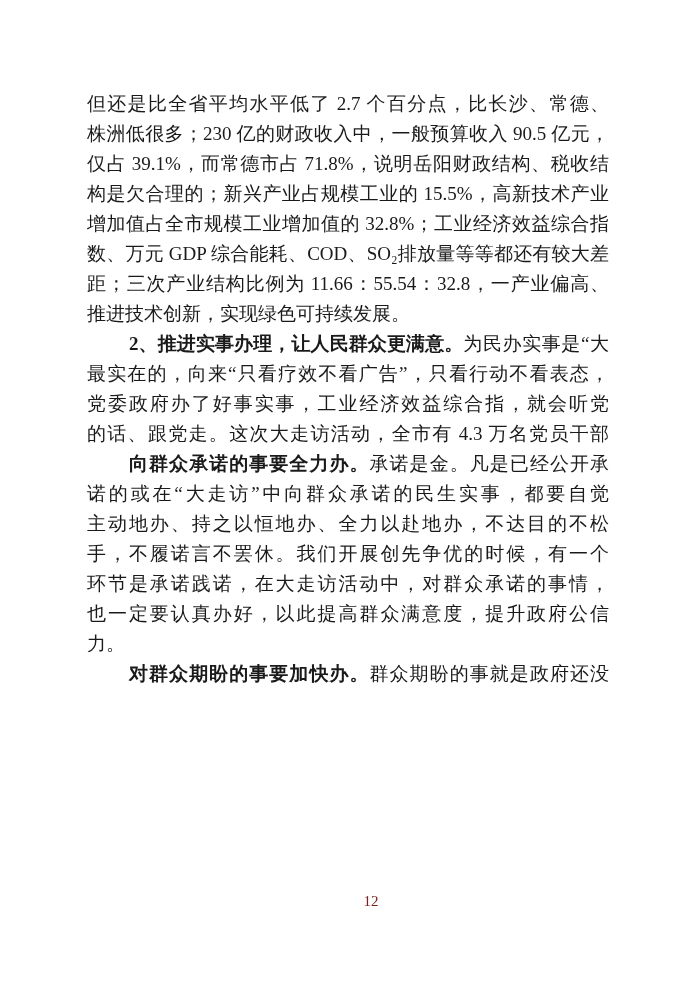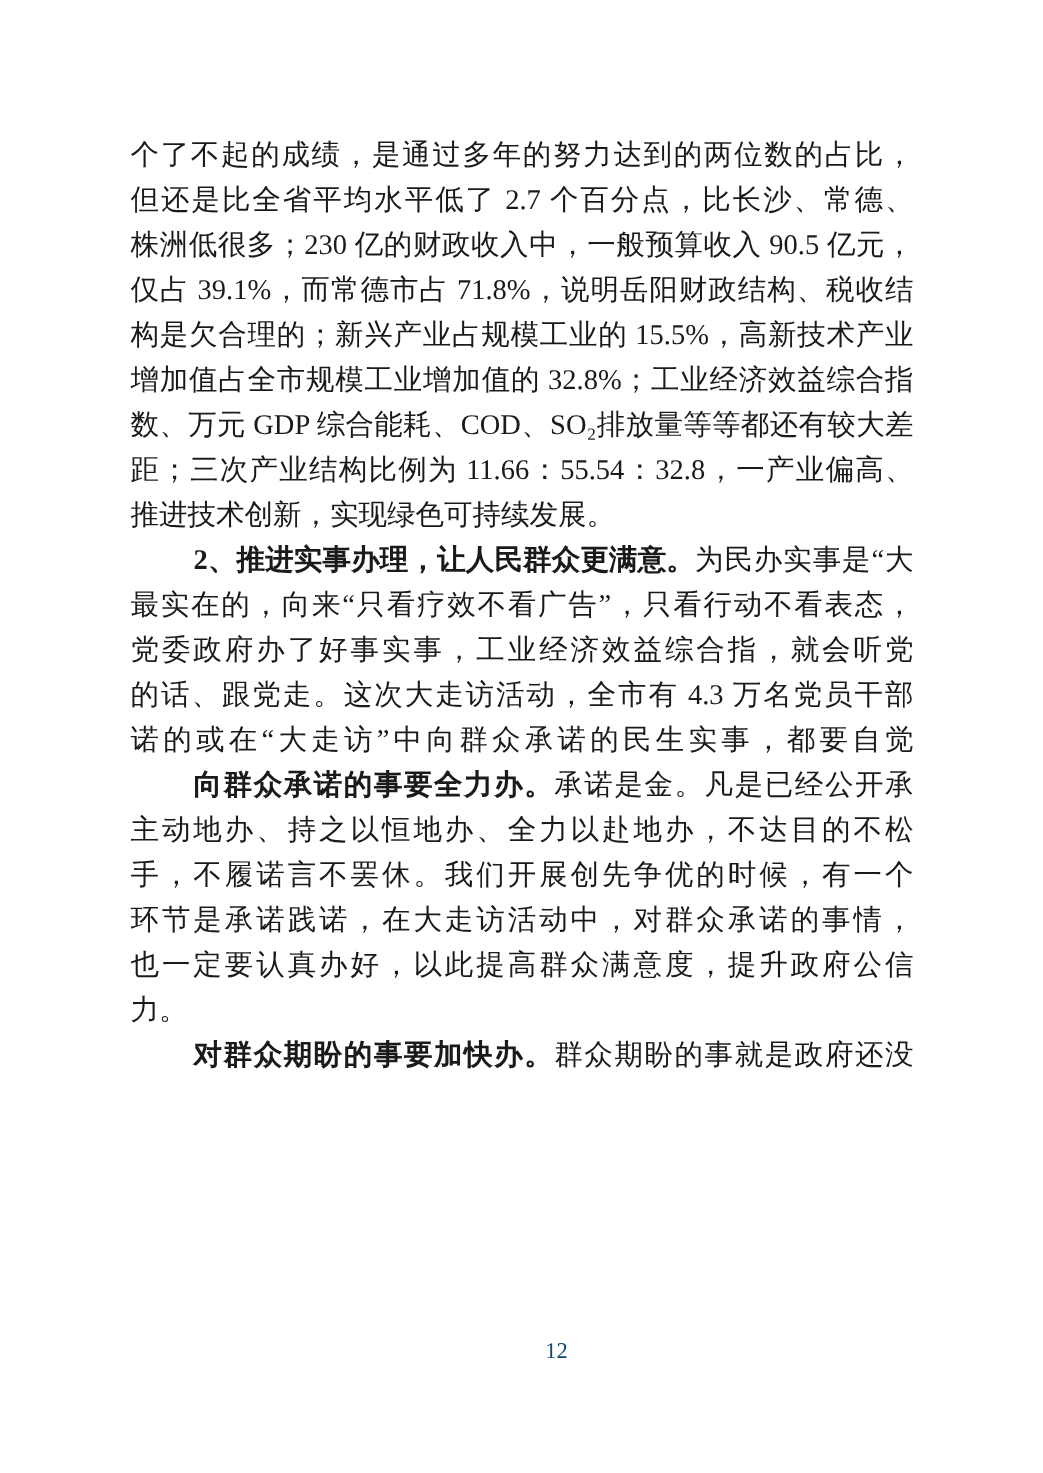--- a/index.html
+++ b/index.html
@@ -37,43 +37,42 @@
   .seg-kai-bold { font-weight: 700; letter-spacing: -0.5px; }
   .footer {
     position: absolute;
     top: 893px;
     left: 87px;
     width: 522px;
     box-sizing: border-box;
     padding-left: 46px;
     text-align: center;
     font-size: 15px;
-    color: #0c4a6e;
+    color: #7f1d1d;
   }
 </style>
 </head>
 <body>
 
 <div class="page">
   <div class="doc-body">
-      <div class="line"><span>个了不起的成绩，是通过多年的努力达到的两位数的占比，</span></div>
       <div class="line"><span>但还是比全省平均水平低了 2.7 个百分点，比长沙、常德、</span></div>
       <div class="line"><span>株洲低很多；230 亿的财政收入中，一般预算收入 90.5 亿元，</span></div>
       <div class="line"><span>仅占 39.1%，而常德市占 71.8%，说明岳阳财政结构、税收结</span></div>
       <div class="line"><span>构是欠合理的；新兴产业占规模工业的 15.5%，高新技术产业</span></div>
       <div class="line"><span>增加值占全市规模工业增加值的 32.8%；工业经济效益综合指</span></div>
       <div class="line"><span>数、万元 GDP 综合能耗、COD、SO₂排放量等等都还有较大差</span></div>
       <div class="line"><span>距；三次产业结构比例为 11.66：55.54：32.8，一产业偏高、</span></div>
       <div class="line left"><span>推进技术创新，实现绿色可持续发展。</span></div>
       <div class="line indent"><span class="seg-kai-bold">2、推进实事办理，让人民群众更满意。</span><span>为民办实事是“大</span></div>
       <div class="line"><span>最实在的，向来“只看疗效不看广告”，只看行动不看表态，</span></div>
       <div class="line"><span>党委政府办了好事实事，工业经济效益综合指，就会听党</span></div>
       <div class="line"><span>的话、跟党走。这次大走访活动，全市有 4.3 万名党员干部</span></div>
+      <div class="line indent"><span class="seg-bold">向群众承诺的事要全力办。</span><span>承诺是金。凡是已经公开承</span></div>
       <div class="line"><span>诺的或在“大走访”中向群众承诺的民生实事，都要自觉</span></div>
-      <div class="line indent"><span class="seg-bold">向群众承诺的事要全力办。</span><span>承诺是金。凡是已经公开承</span></div>
       <div class="line"><span>主动地办、持之以恒地办、全力以赴地办，不达目的不松</span></div>
       <div class="line"><span>手，不履诺言不罢休。我们开展创先争优的时候，有一个</span></div>
       <div class="line"><span>环节是承诺践诺，在大走访活动中，对群众承诺的事情，</span></div>
       <div class="line"><span>也一定要认真办好，以此提高群众满意度，提升政府公信</span></div>
       <div class="line left"><span>力。</span></div>
       <div class="line indent"><span class="seg-bold">对群众期盼的事要加快办。</span><span>群众期盼的事就是政府还没</span></div>
     </div>
   <div class="footer">12</div>
 </div>
 

